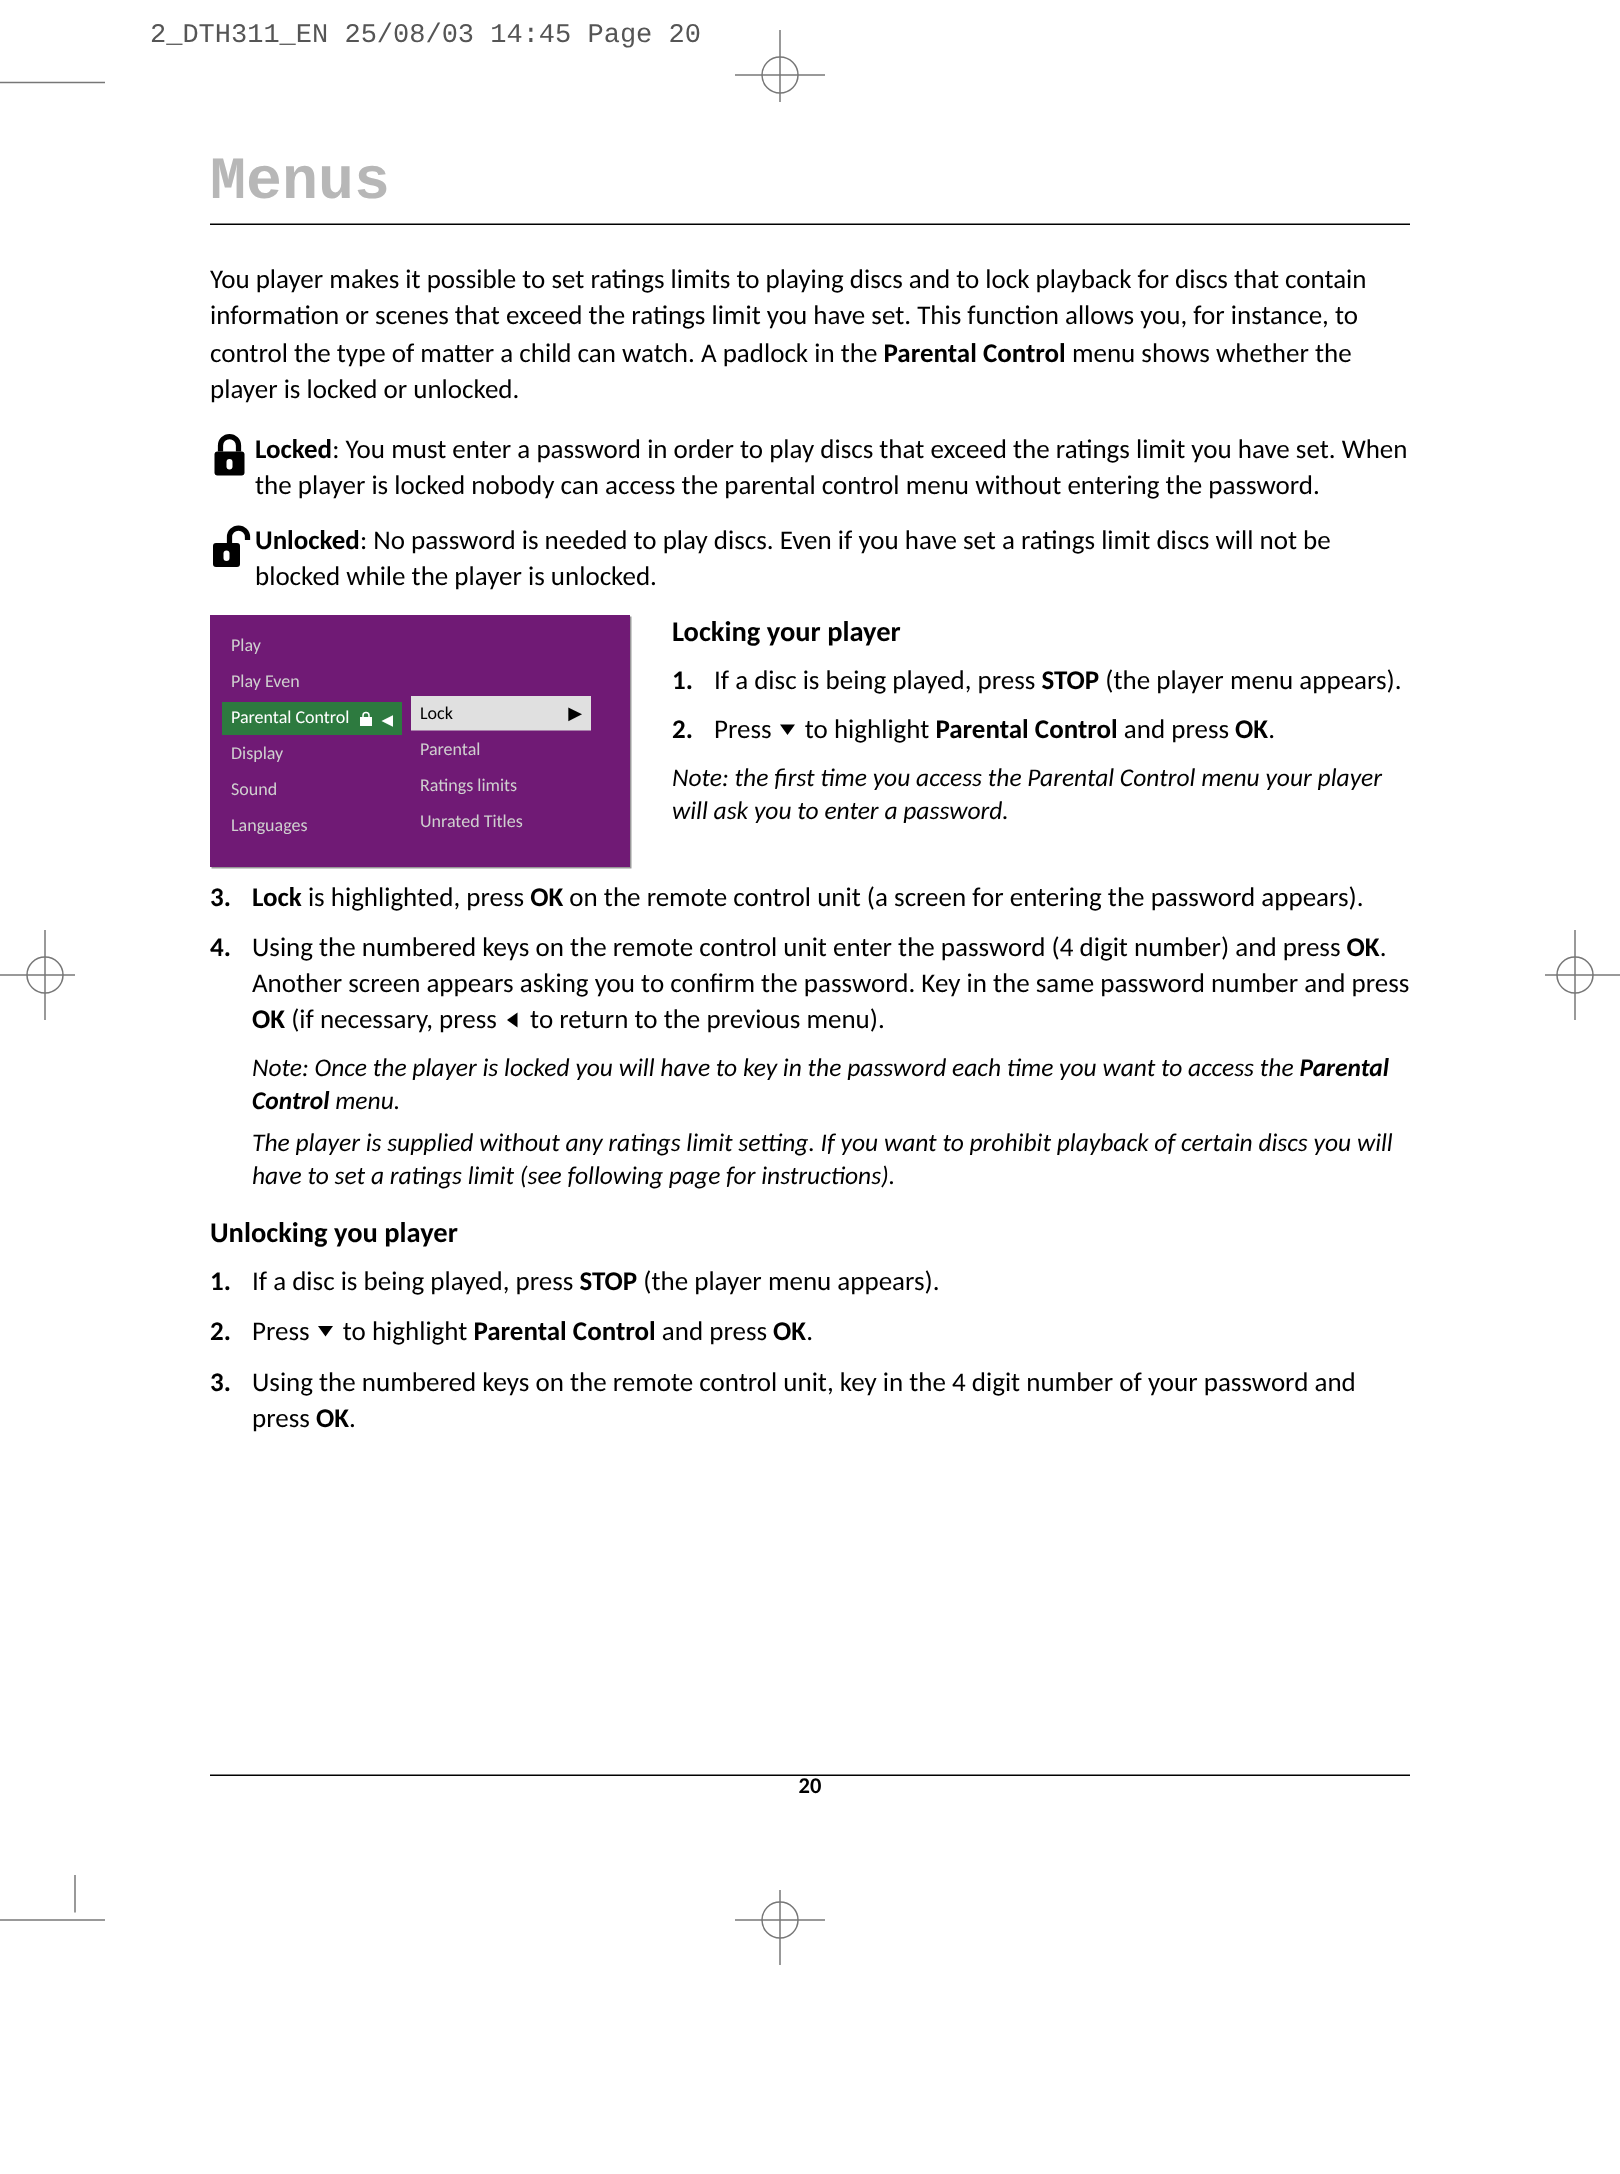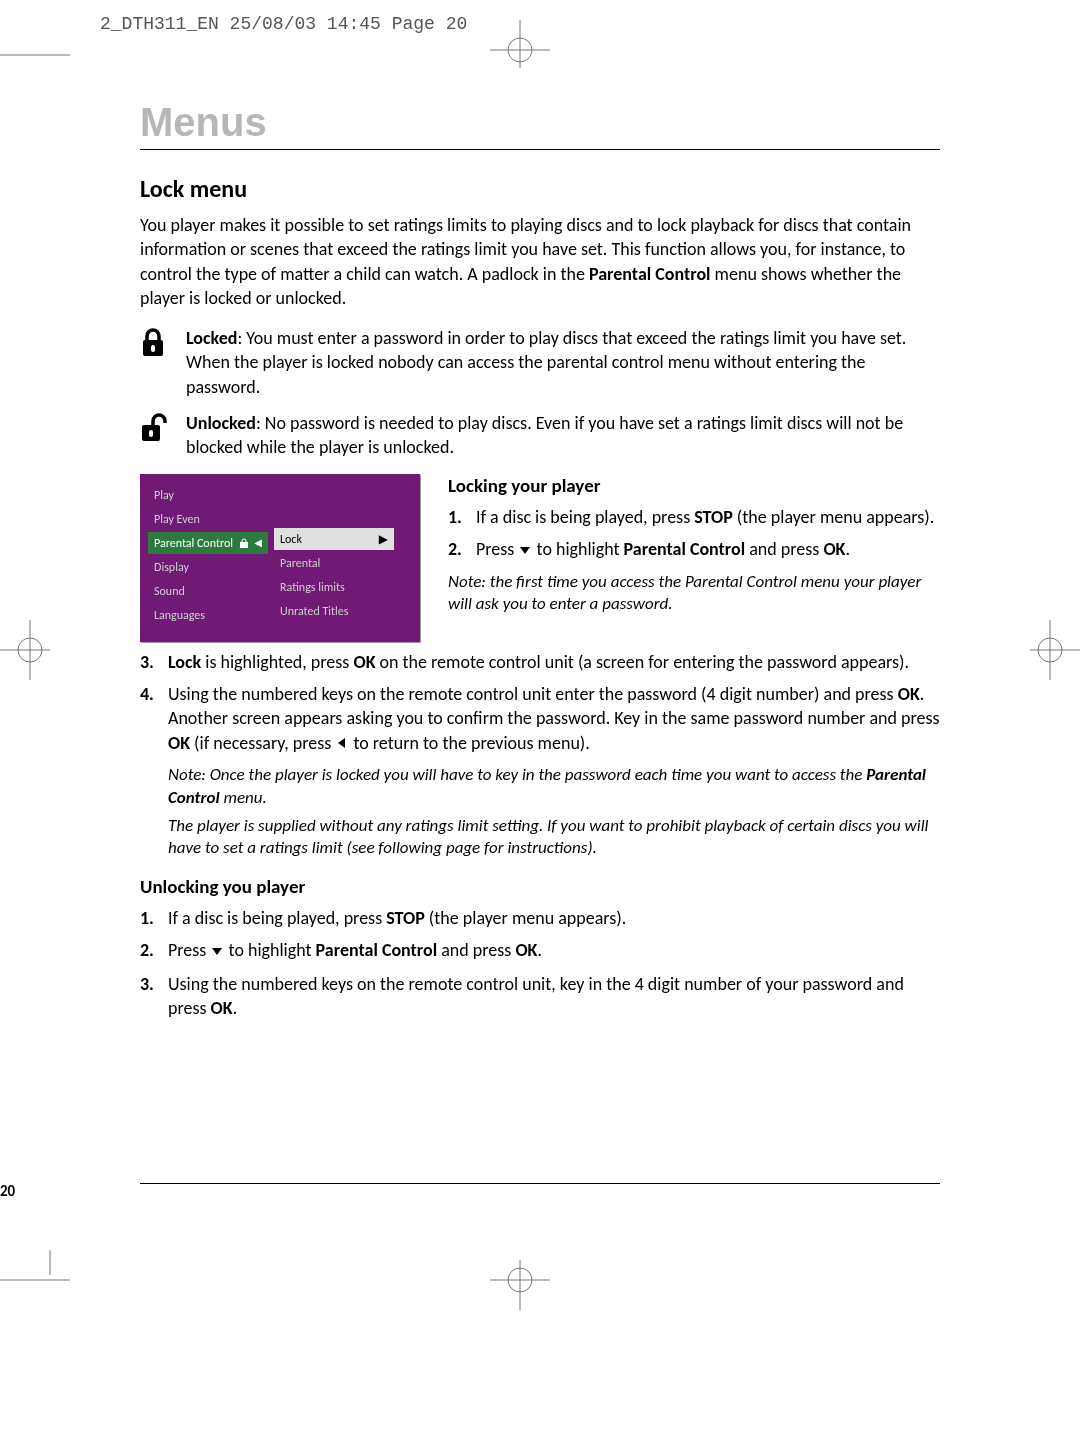--- a/index.html
+++ b/index.html
@@ -29,21 +29,21 @@
   .cropmark svg { overflow: visible; }
 
   .content {
     position: absolute;
     top: 100px;
     left: 140px;
     width: 800px;
   }
 
   h1.title {
-    font-family: Liberation Sans, sans-serif;
+    font-family: Liberation Mono, monospace;
     font-weight: 800;
     color: #b7b7b7;
     font-size: 40px;
     margin: 0 0 4px 0;
     letter-spacing: 0;
   }
   hr.title-rule {
     border: none;
     border-top: 1.5px solid #000;
     margin: 0 0 24px 0;
@@ -54,21 +54,20 @@
     font-size: 24px;
     margin: 0 0 10px 0;
   }
   p.body {
     font-size: 18px;
     line-height: 1.35;
     margin: 0 0 16px 0;
   }
   .iconrow {
     display: flex;
-    gap: 16px;
     margin-bottom: 12px;
   }
   .iconrow .icon {
     width: 30px;
     flex: 0 0 30px;
     padding-top: 2px;
   }
   .iconrow .txt {
     flex: 1;
     font-size: 18px;
@@ -168,20 +167,21 @@
     left: 140px;
     width: 800px;
     border: none;
     border-top: 1px solid #000;
   }
   .page-num {
     position: absolute;
     top: 1182px;
     left: 0;
     width: 1080px;
+    text-align: center;
     font-weight: 700;
     font-size: 15px;
   }
 </style>
 </head>
 <body>
 
 <div class="page">
 
   <div class="header-line">2_DTH311_EN  25/08/03  14:45  Page 20</div>
@@ -224,21 +224,20 @@
         <line x1="0" y1="30" x2="70" y2="30" stroke="#777"></line>
         <line x1="50" y1="0" x2="50" y2="25" stroke="#777"></line>
       </svg>
   </div>
 
   <div class="content">
 
     <h1 class="title">Menus</h1>
     <hr class="title-rule">
 
-    <h2 class="section">Lock menu</h2>
 
     <p class="body">
       <span>You player makes it possible to set ratings limits to playing discs and to lock playback for discs that contain information or scenes that exceed the ratings limit you have set. This function allows you, for instance, to control the type of matter a child can watch. A padlock in the </span><span class="b">Parental Control</span><span> menu shows whether the player is locked or unlocked.</span>
     </p>
 
     <div class="iconrow">
       <div class="icon">
         <svg width="26" height="30" viewBox="0 0 26 30">
           <path d="M7 12 V8 a6 6 0 0 1 12 0 V12" fill="none" stroke="#000" stroke-width="3.5"></path>
           <rect x="3" y="12" width="20" height="16" rx="2" fill="#000"></rect>

